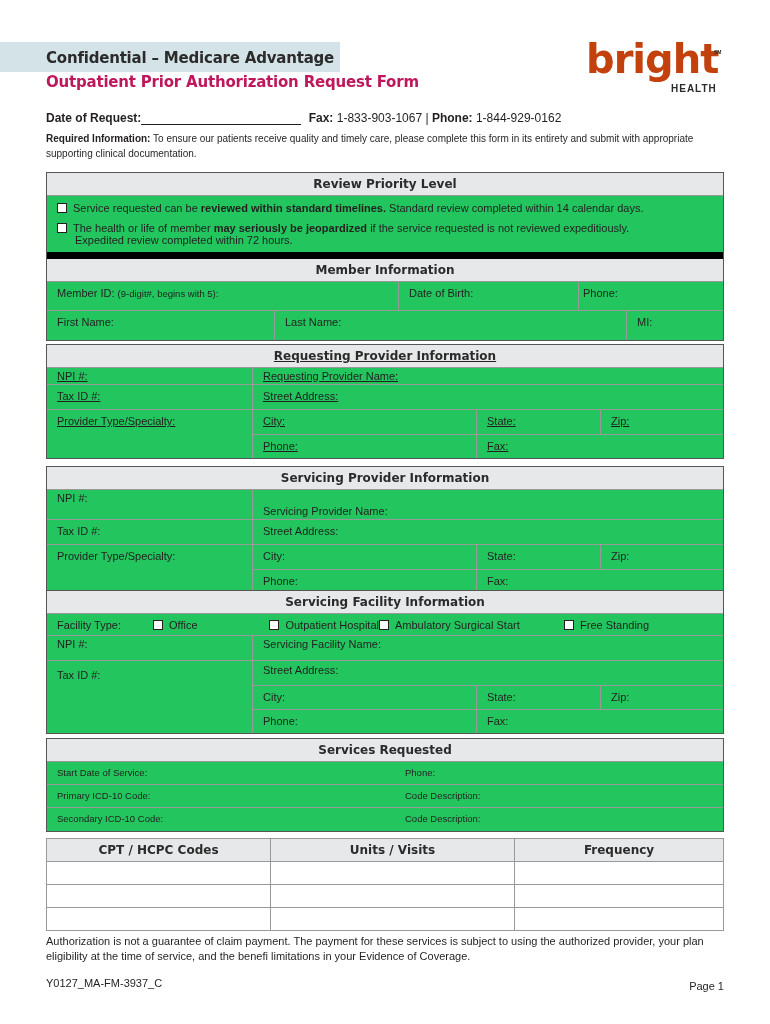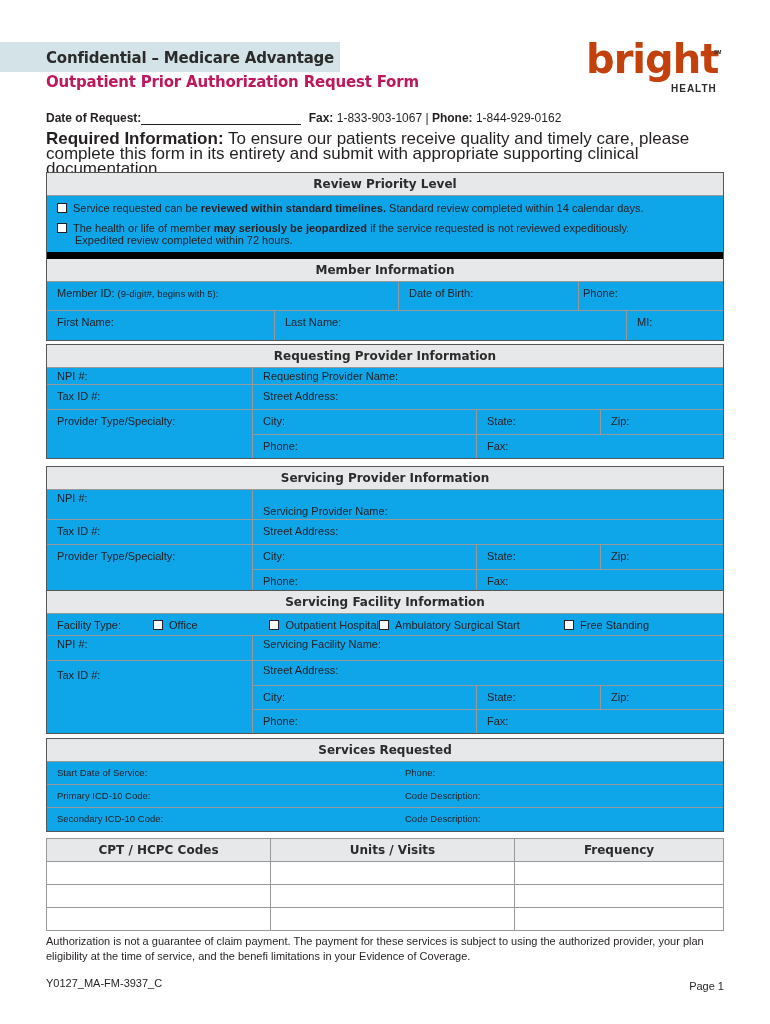--- a/index.html
+++ b/index.html
@@ -32,25 +32,25 @@
       letter-spacing: 1px; color: #2d2a2b;
     }
 
     .date-line {
       position: absolute; left: 46px; top: 111px; font-size: 12px;
       font-family: "Liberation Sans", sans-serif; white-space: nowrap;
     }
     .date-line b { font-weight: bold; }
     .date-line .blank { display: inline-block; width: 160px; border-bottom: 1px solid #231f20; height: 12px; vertical-align: bottom; margin-right: 4px; }
     .req-info {
-      position: absolute; left: 46px; top: 131px; width: 670px; font-size: 17px; line-height: 15px;
+      position: absolute; left: 46px; top: 131px; width: 670px; font-size: 10px; line-height: 15px;
     }
 
     .sect {
-      position: absolute; left: 46px; width: 678px; border: 1px solid #555; background: #0ea5e9;
+      position: absolute; left: 46px; width: 678px; border: 1px solid #555; background: #22c55e;
     }
     .sect-hdr {
       height: 23px; background: #e7e8ea; border-bottom: 1px solid #999;
       text-align: center; font-family: "DejaVu Sans", sans-serif; font-weight: bold; font-size: 12px;
       line-height: 23px; color: #2b2b2b;
     }
     .row { display: flex; border-bottom: 1px solid #999; }
     .row:last-child { border-bottom: none; }
     .cell {
       font-size: 11px; padding: 5px 10px; border-right: 1px solid #999; color: #231f20;
@@ -116,21 +116,21 @@
     <div class="cell" style="width:180px;"><span>Date of Birth:</span></div>
     <div class="cell" style="flex:1; padding-left:4px;"><span>Phone:</span></div>
   </div>
   <div class="row" style="height:29px;">
     <div class="cell" style="width:228px;"><span>First Name:</span></div>
     <div class="cell" style="width:352px;"><span>Last Name:</span></div>
     <div class="cell" style="flex:1;"><span>MI:</span></div>
   </div>
 </div>
 
-<div class="sect" style="top:344px;">
+<div class="sect" style="top:344px;text-decoration:underline;">
   <div class="sect-hdr">Requesting Provider Information</div>
   <div class="row">
     <div class="cell" style="width:206px; padding-top:2px; padding-bottom:2px;"><span>NPI #:</span></div>
     <div class="cell" style="flex:1; padding-top:2px; padding-bottom:2px;"><span>Requesting Provider Name:</span></div>
   </div>
   <div class="row">
     <div class="cell" style="width:206px; height:24px;"><span>Tax ID #:</span></div>
     <div class="cell" style="flex:1; height:24px;"><span>Street Address:</span></div>
   </div>
   <div class="row">

